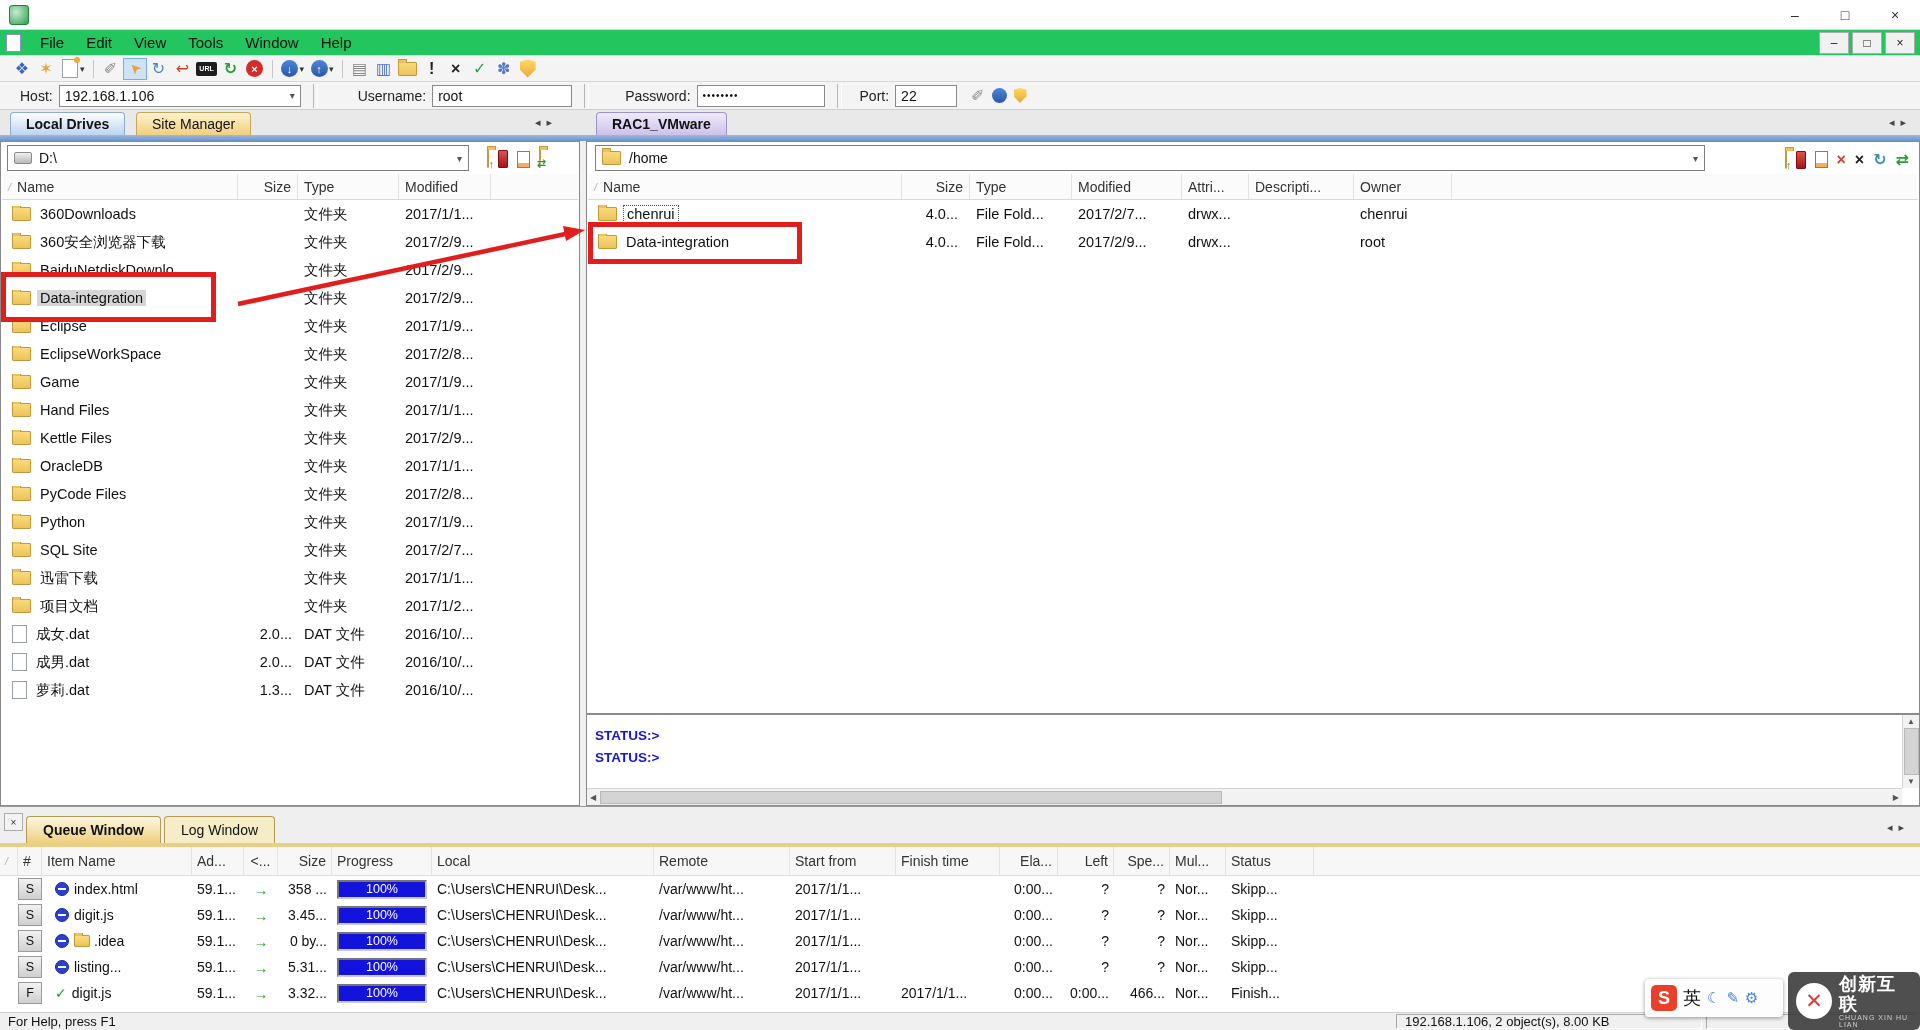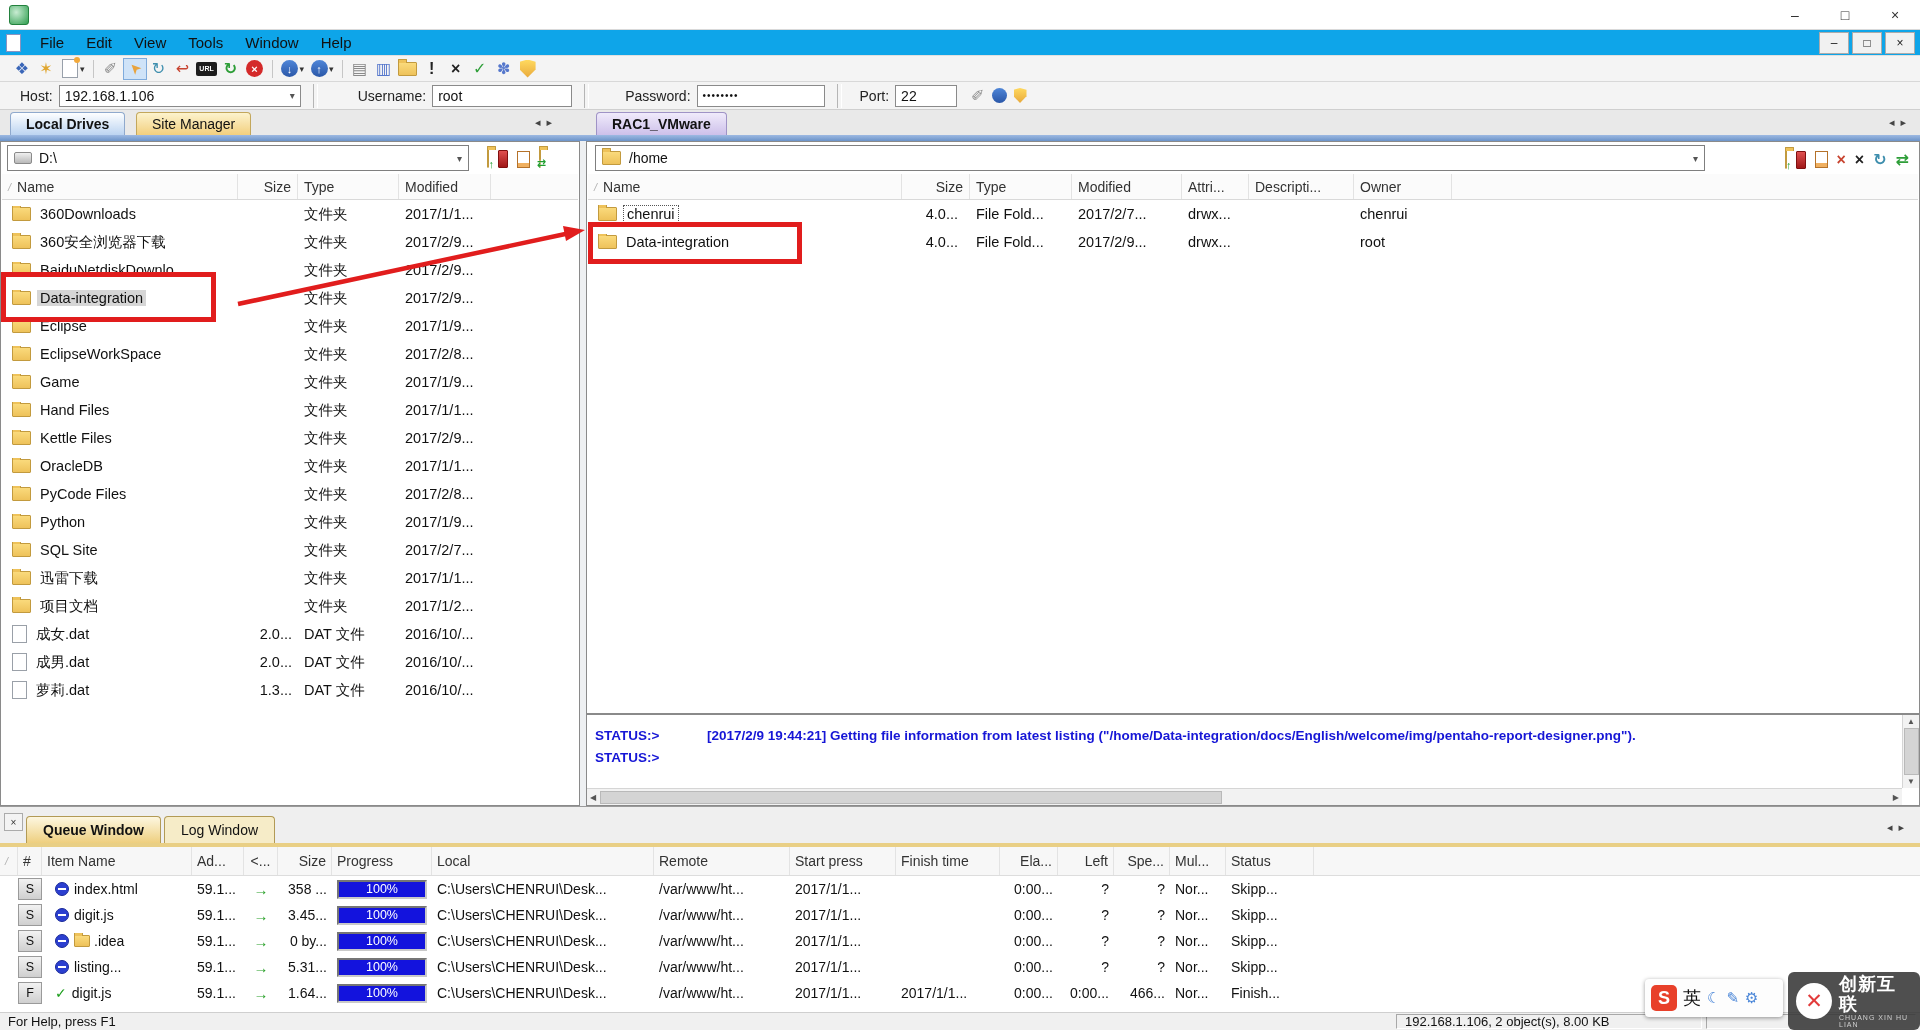--- a/index.html
+++ b/index.html
@@ -5,21 +5,21 @@
   html,body{margin:0;padding:0;background:#888;}
   .root{position:relative;width:1920px;height:1030px;overflow:hidden;background:#eef0f2;
         font-family:"Liberation Sans","DejaVu Sans",sans-serif;color:#111;}
   
   .titlebar{position:absolute;left:0;top:0;width:100%;height:30px;background:#fff;border-bottom:1px solid #d9d9d9;display:flex;align-items:center;box-sizing:border-box;}
   .app-icon{width:18px;height:18px;margin:0 9px;border-radius:3px;border:1px solid #23813e;background:radial-gradient(circle at 35% 35%,#c8ecd2,#2f9e4f);flex:none;}
   .title-text{font-size:15px;color:#222;}
   .win-controls{margin-left:auto;display:flex;height:30px;}
   .win-btn{width:50px;height:30px;display:flex;align-items:center;justify-content:center;font-size:14px;color:#333;}
   
-  .menubar{position:absolute;left:0;top:30px;width:100%;height:26px;background:#0ea5e9;border-bottom:1px solid #e0e0e0;display:flex;align-items:center;box-sizing:border-box;}
+  .menubar{position:absolute;left:0;top:30px;width:100%;height:26px;background:#22c55e;border-bottom:1px solid #e0e0e0;display:flex;align-items:center;box-sizing:border-box;}
   .mdoc{width:13px;height:16px;background:#fff;border:1px solid #8a93c0;margin:0 8px 0 6px;flex:none;}
   .menu-item{padding:0 11px;font-size:15px;color:#111;}
   .mdi-controls{margin-left:auto;display:flex;margin-right:5px;}
   .mdi-btn{width:28px;height:20px;border:1px solid #ababab;background:#f1f1f1;display:flex;align-items:center;justify-content:center;font-size:12px;margin-left:3px;color:#222;}
   
   .toolbar{position:absolute;left:0;top:56px;width:100%;height:26px;background:#f4f4f4;border-bottom:1px solid #d8d8d8;display:flex;align-items:center;padding-left:10px;box-sizing:border-box;}
   .tb{width:24px;height:22px;display:flex;align-items:center;justify-content:center;font-size:16px;flex:none;}
   .tb-sep{width:1px;height:18px;background:#c6c6c6;margin:0 5px;flex:none;}
   .tb-dd{font-size:9px;color:#333;margin:0 3px 0 -2px;}
   .c-blue{color:#3a66b8;} .c-gold{color:#e0a62e;} .c-gray{color:#8a8a8a;} .c-teal{color:#3f8fae;}
@@ -517,21 +517,20 @@
           <div class="cell rc-owner">root</div>
         </div>
       </div>
   </div>
 
   <div class="log-panel">
     <div class="log-body" style="color:#1616d6;">
 
         <div class="log-line">
           <span class="pfx">STATUS:&gt;</span>
-          <span>[2017/2/9 19:44:21] Getting file information from latest listing ("/home/Data-integration/docs/English/welcome/img/pentaho-report-designer.png").</span>
         </div>
 
         <div class="log-line">
           <span class="pfx">STATUS:&gt;</span>
         </div>
       </div>
     <div class="vscroll">
       <span>▲</span>
         <span class="vthumb"></span>
         <span>▼</span>
@@ -557,21 +556,21 @@
             <span class="sort-slash">/</span>
           </div>
         <div class="qc q-num">#</div>
         <div class="qc q-item">Item Name</div>
         <div class="qc q-ad">Ad...</div>
         <div class="qc q-dir">&lt;...</div>
         <div class="qc q-size end">Size</div>
         <div class="qc q-prog">Progress</div>
         <div class="qc q-local">Local</div>
         <div class="qc q-remote">Remote</div>
-        <div class="qc q-start">Start press</div>
+        <div class="qc q-start">Start from</div>
         <div class="qc q-finish">Finish time</div>
         <div class="qc q-ela end">Ela...</div>
         <div class="qc q-left end">Left</div>
         <div class="qc q-spe end">Spe...</div>
         <div class="qc q-mul">Mul...</div>
         <div class="qc q-status">Status</div>
         <div class="qc" style="flex:1;border-right:none;"></div>
       </div>
       <div>
 
@@ -685,21 +684,21 @@
             <div class="qc q-item" style="margin-left:8px;width:142px;border-right:none;">
 
               <span class="check-icon">✓</span>
 
               <span>digit.js</span>
             </div>
             <div class="qc q-ad" style="border-right:none;">59.1...</div>
             <div class="qc q-dir" style="border-right:none;">
               <span class="garrow">→</span>
             </div>
-            <div class="qc q-size end" style="border-right:none;">1.64...</div>
+            <div class="qc q-size end" style="border-right:none;">3.32...</div>
             <div class="qc q-prog" style="border-right:none;">
               <span class="progress-wrap">100%</span>
             </div>
             <div class="qc q-local" style="border-right:none;">C:\Users\CHENRUI\Desk...</div>
             <div class="qc q-remote" style="border-right:none;">/var/www/ht...</div>
             <div class="qc q-start" style="border-right:none;">2017/1/1...</div>
             <div class="qc q-finish" style="border-right:none;">2017/1/1...</div>
             <div class="qc q-ela end" style="border-right:none;">0:00...</div>
             <div class="qc q-left end" style="border-right:none;">0:00...</div>
             <div class="qc q-spe end" style="border-right:none;">466...</div>

